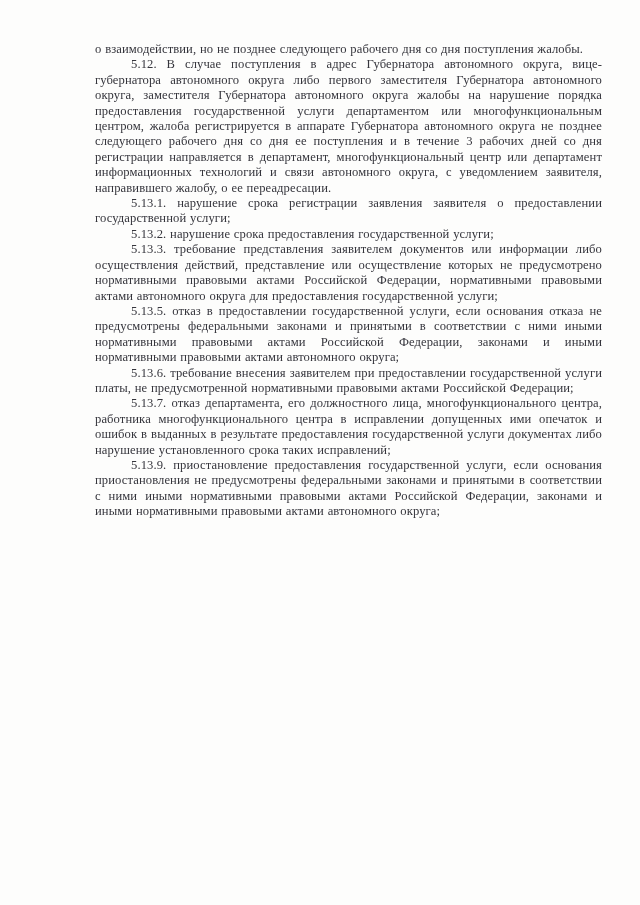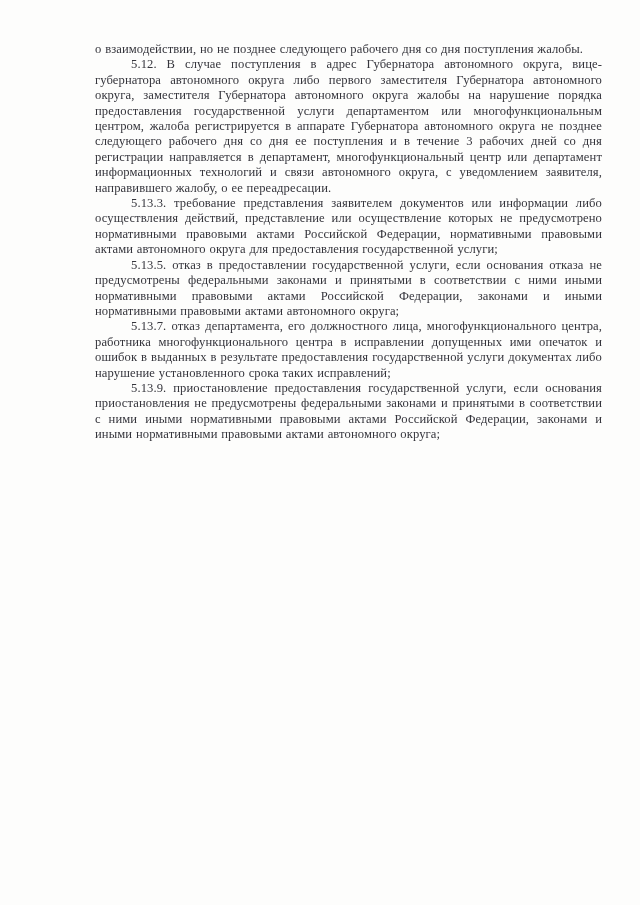--- a/index.html
+++ b/index.html
@@ -33,18 +33,21 @@
     text-indent: 36px;
   }
 </style>
 </head>
 <body>
 
 <div class="page">
   <div class="doc">
     <p>о взаимодействии, но не позднее следующего рабочего дня со дня поступления жалобы.</p>
     <p class="indent">5.12. В случае поступления в адрес Губернатора автономного округа, вице-губернатора автономного округа либо первого заместителя Губернатора автономного округа, заместителя Губернатора автономного округа жалобы на нарушение порядка предоставления государственной услуги департаментом или многофункциональным центром, жалоба регистрируется в аппарате Губернатора автономного округа не позднее следующего рабочего дня со дня ее поступления и в течение 3 рабочих дней со дня регистрации направляется в департамент, многофункциональный центр или департамент информационных технологий и связи автономного округа, с уведомлением заявителя, направившего жалобу, о ее переадресации.</p>
+    <p class="indent">5.13.1. нарушение срока регистрации заявления заявителя о предоставлении государственной услуги;</p>
+    <p class="indent">5.13.2. нарушение срока предоставления государственной услуги;</p>
     <p class="indent">5.13.3. требование представления заявителем документов или информации либо осуществления действий, представление или осуществление которых не предусмотрено нормативными правовыми актами Российской Федерации, нормативными правовыми актами автономного округа для предоставления государственной услуги;</p>
     <p class="indent">5.13.5. отказ в предоставлении государственной услуги, если основания отказа не предусмотрены федеральными законами и принятыми в соответствии с ними иными нормативными правовыми актами Российской Федерации, законами и иными нормативными правовыми актами автономного округа;</p>
+    <p class="indent">5.13.6. требование внесения заявителем при предоставлении государственной услуги платы, не предусмотренной нормативными правовыми актами Российской Федерации;</p>
     <p class="indent">5.13.7. отказ департамента, его должностного лица, многофункционального центра, работника многофункционального центра в исправлении допущенных ими опечаток и ошибок в выданных в результате предоставления государственной услуги документах либо нарушение установленного срока таких исправлений;</p>
     <p class="indent">5.13.9. приостановление предоставления государственной услуги, если основания приостановления не предусмотрены федеральными законами и принятыми в соответствии с ними иными нормативными правовыми актами Российской Федерации, законами и иными нормативными правовыми актами автономного округа;</p>
   </div>
 </div>
 
 </body></html>

